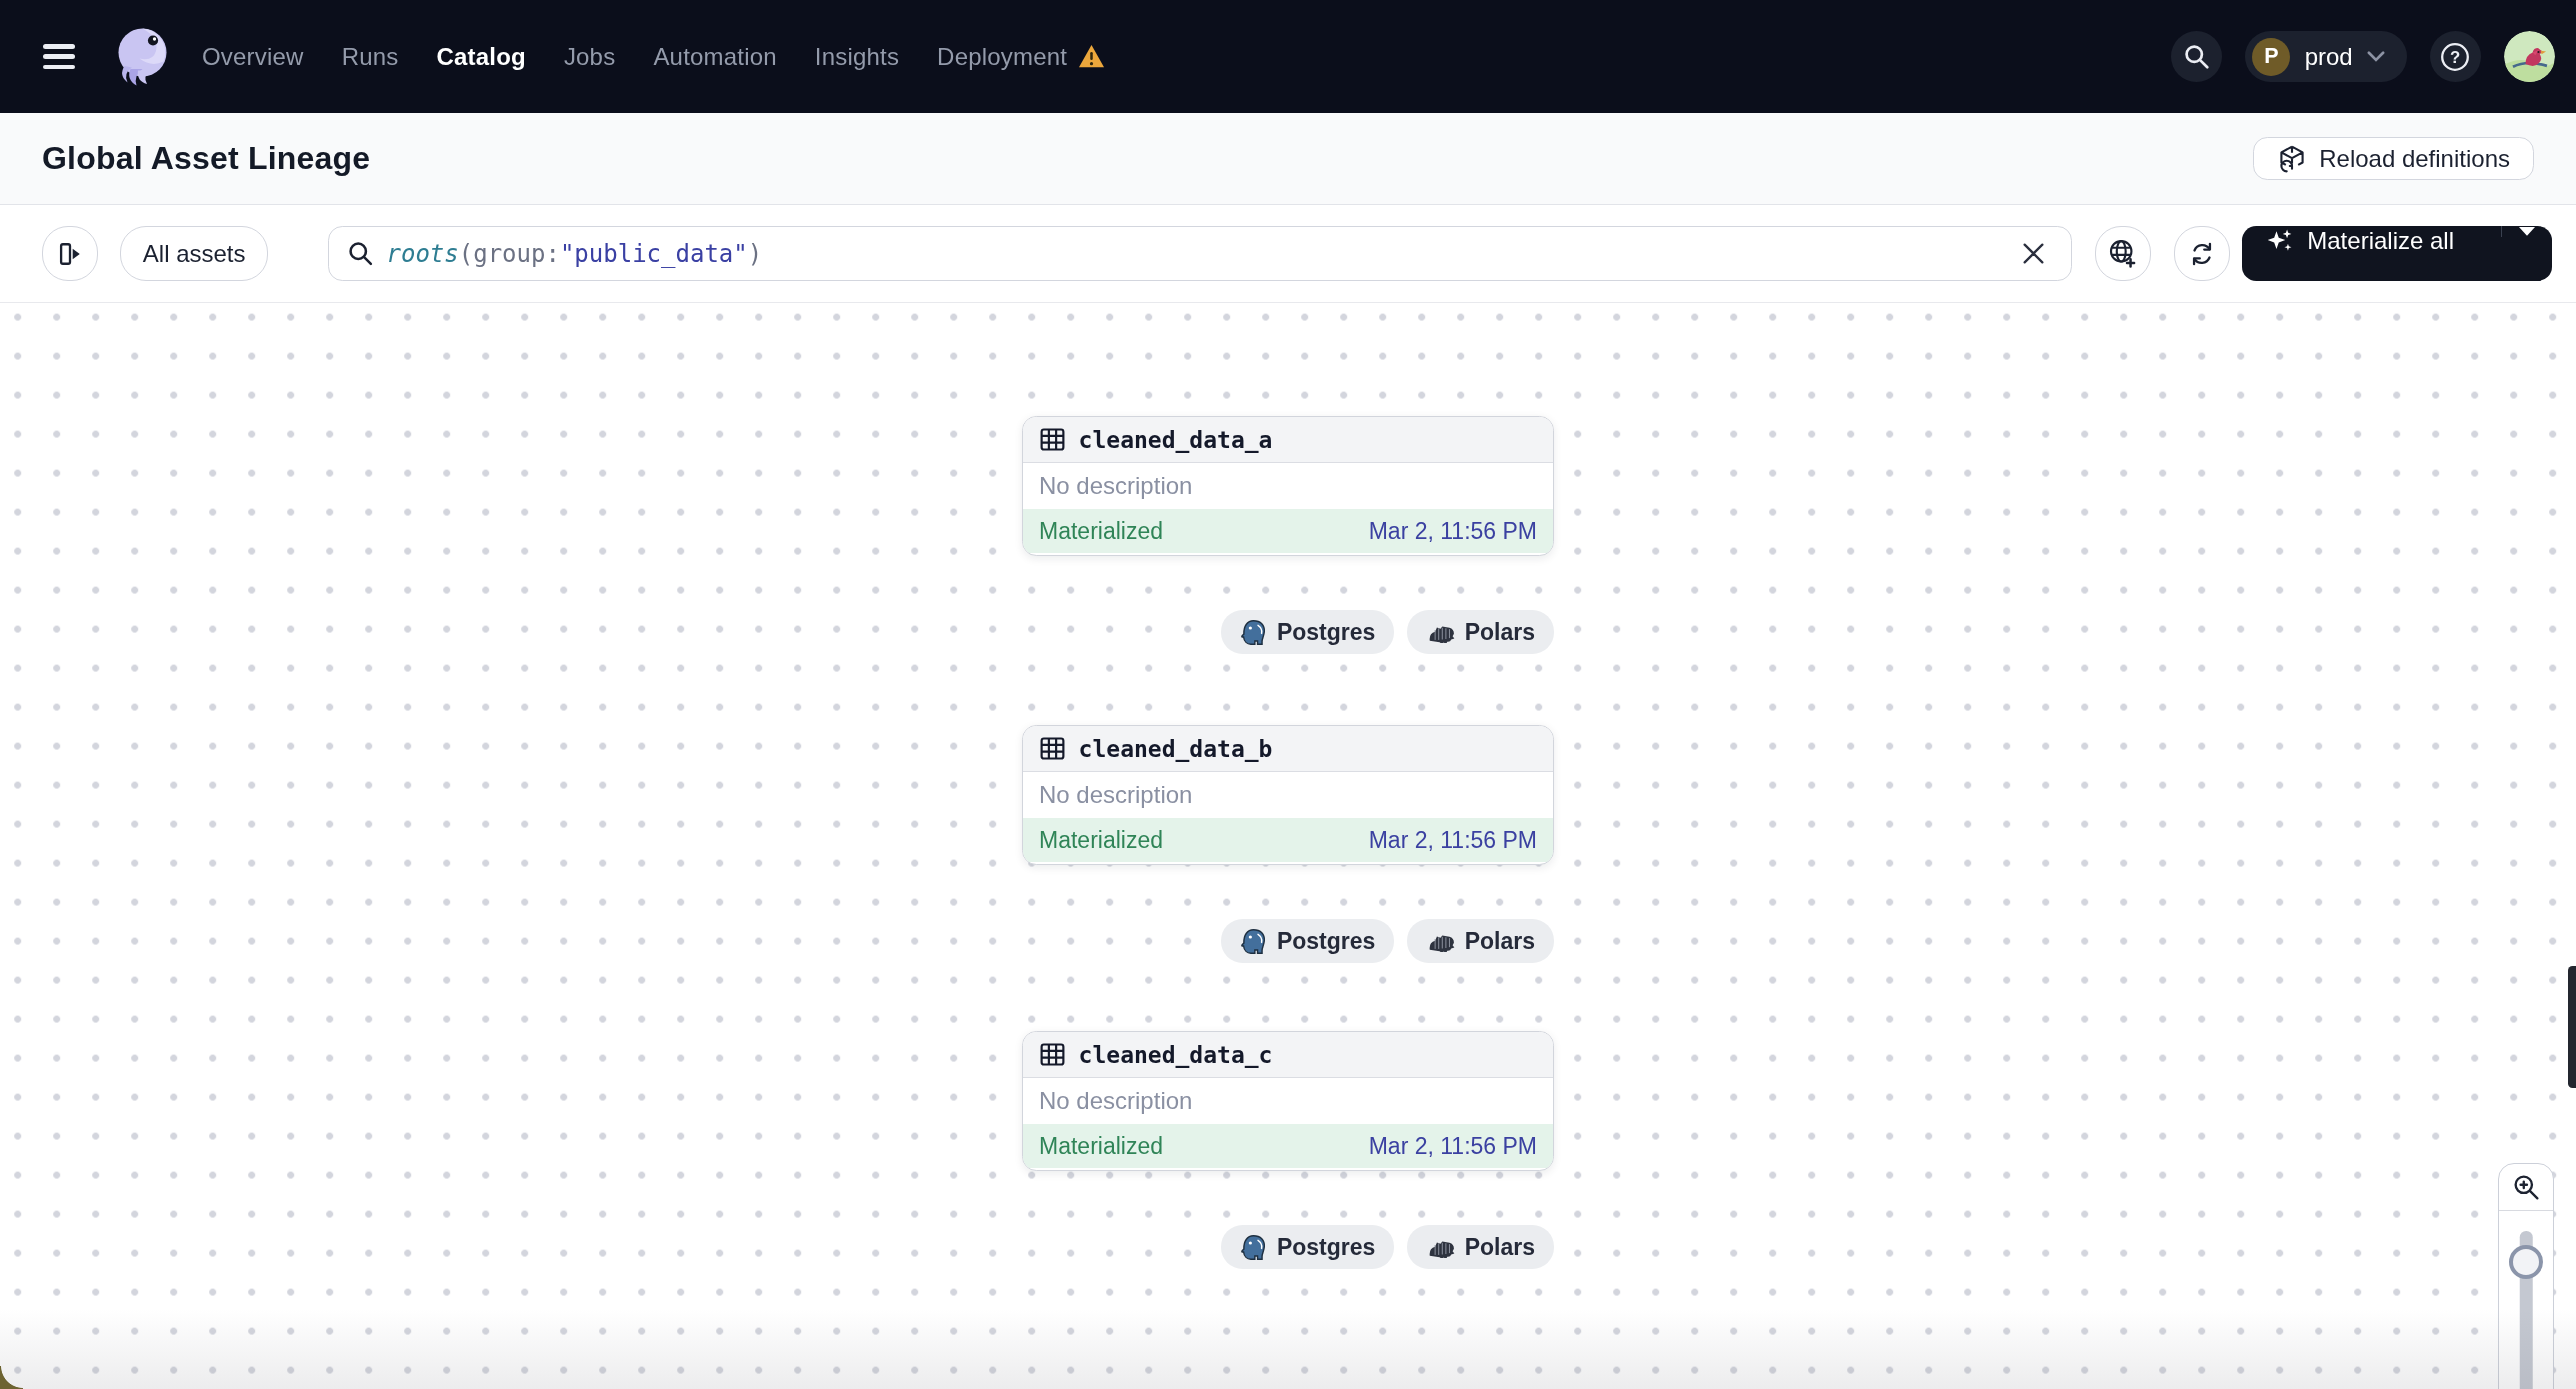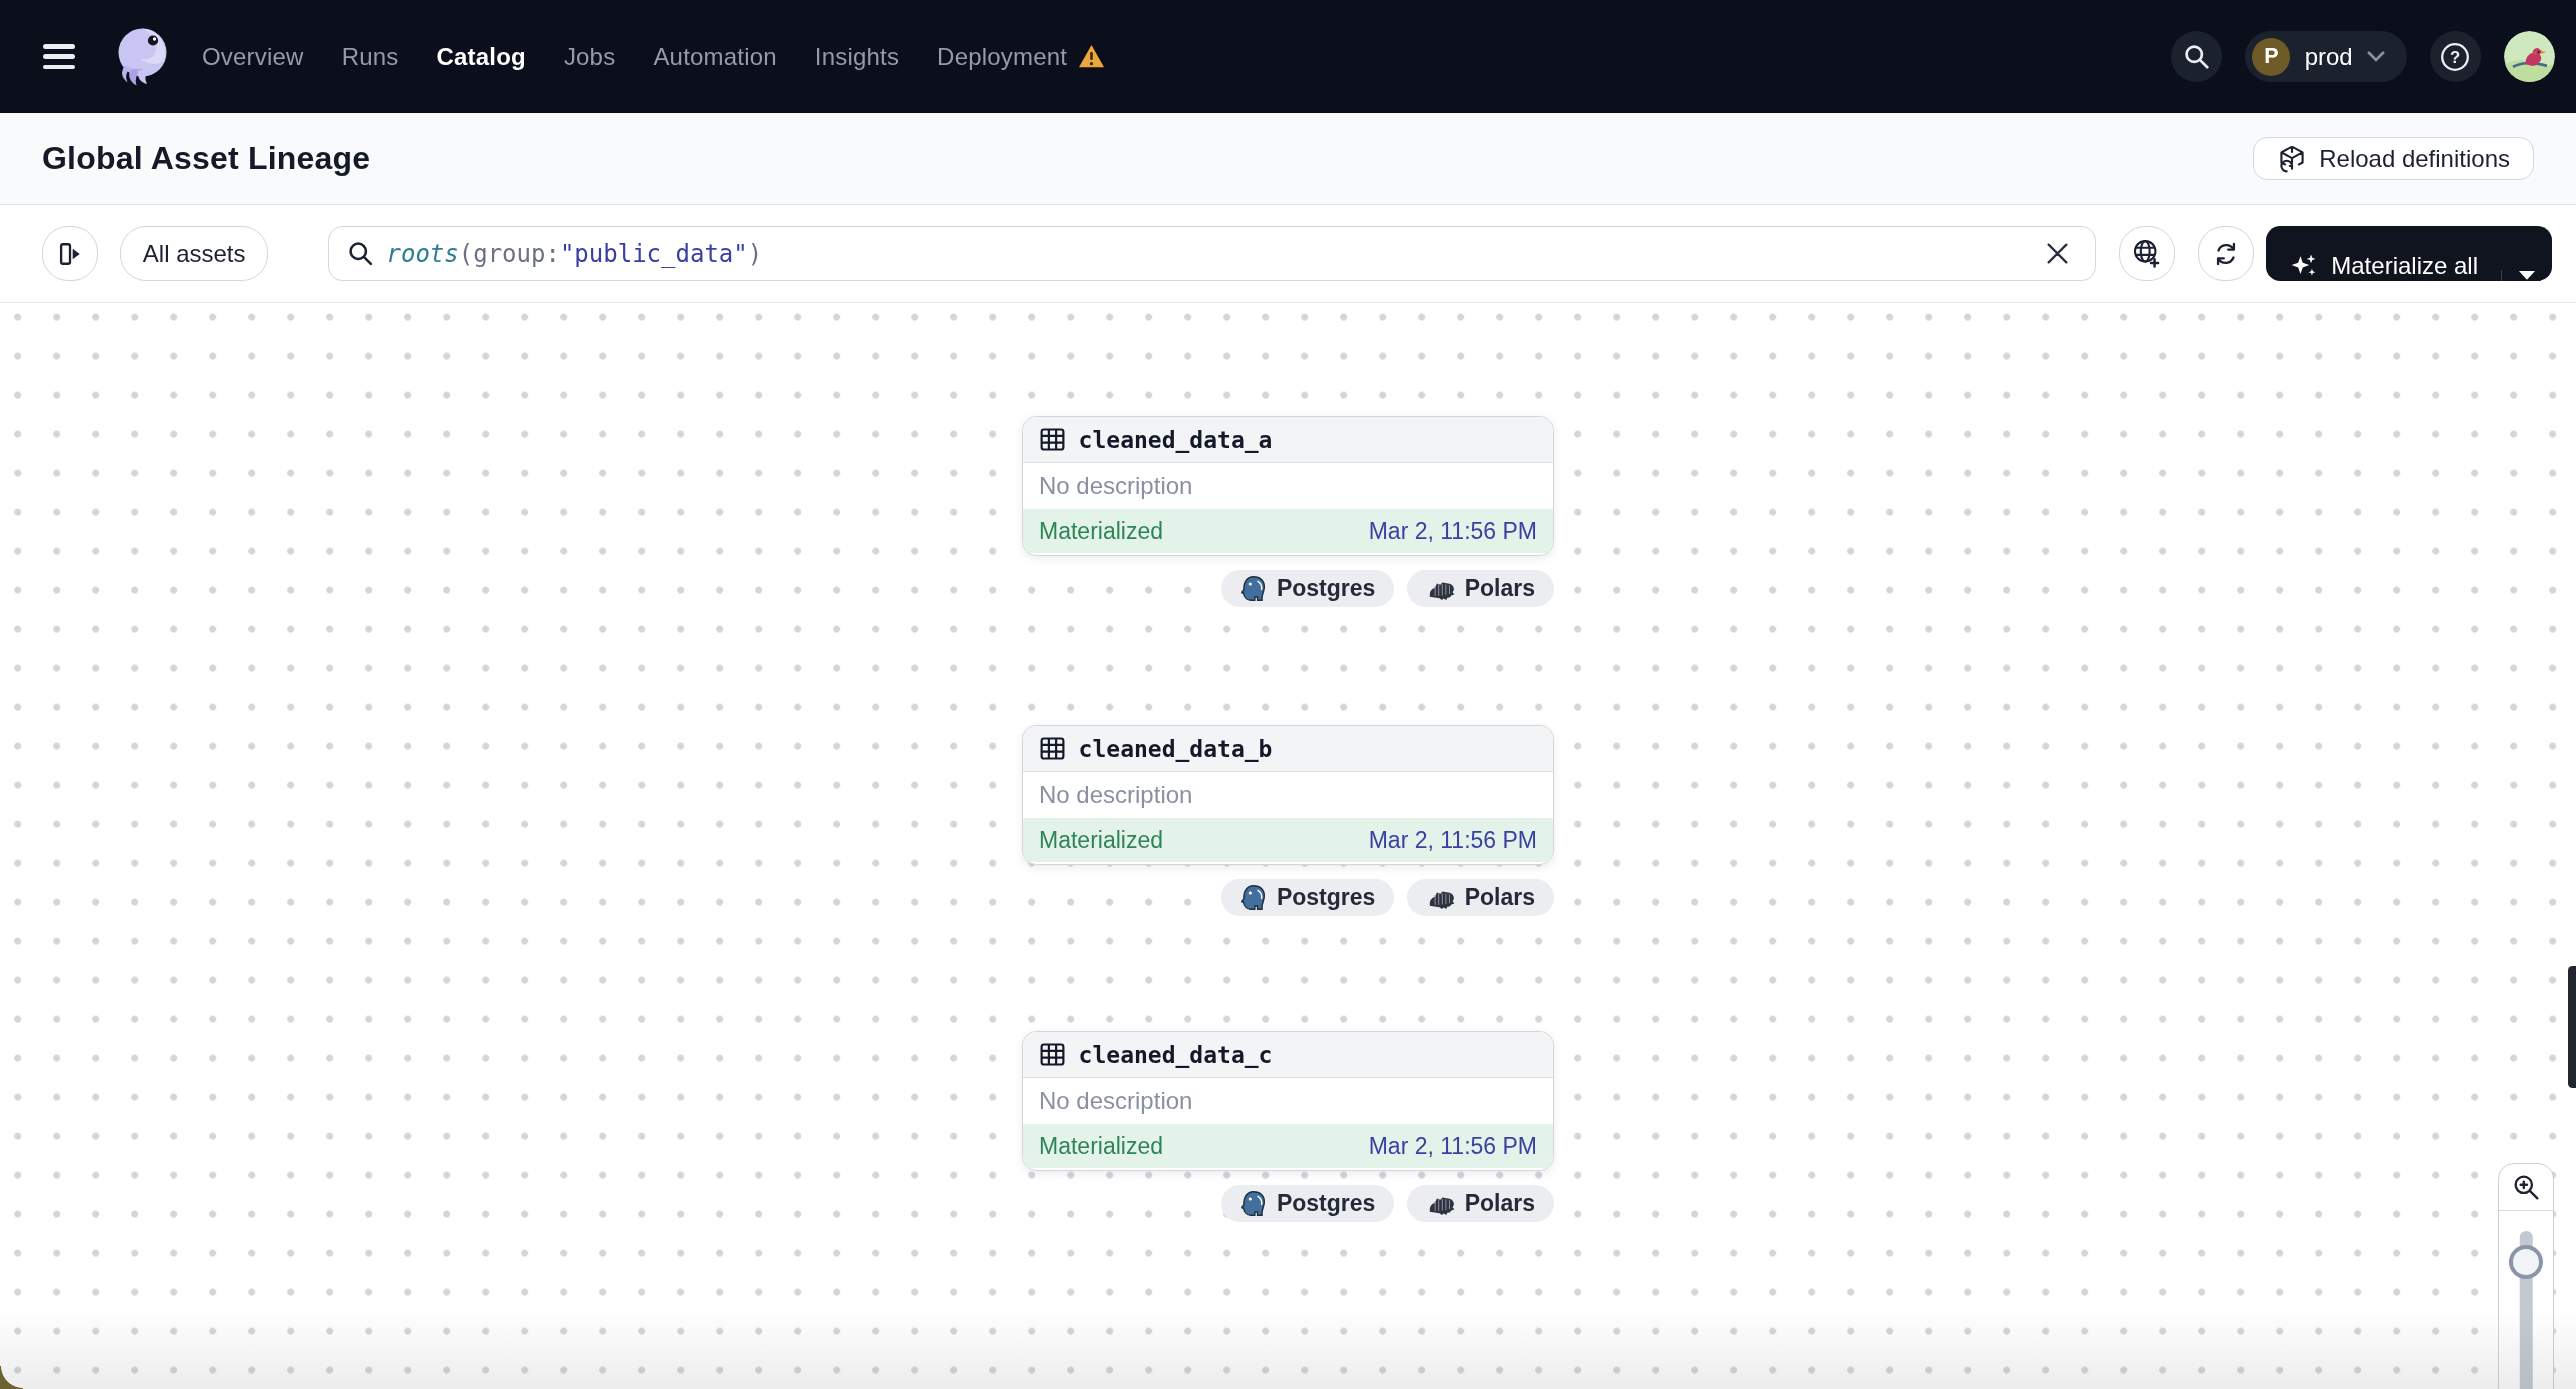--- a/index.html
+++ b/index.html
@@ -32,21 +32,21 @@
   .tool-btn { height:55px; background:#fff; border:1.8px solid #d3d6de; border-radius:26px; display:flex; align-items:center; justify-content:center; cursor:pointer;flex-direction:column; }
   .panel-toggle { width:56px; }
   .scope-btn { margin-left:22.3px; padding:0 21.5px; gap:12.5px; font-size:24px; color:#1b2130; }
   .query-box { margin-left:60px; flex:1; height:55px; border:1.8px solid #d3d6de; border-radius:14.3px; background:#fff; display:flex; align-items:center; padding:0 18px; gap:12.5px; }
   .query-text { font-family:"DejaVu Sans Mono", monospace; font-size:24px; white-space:pre; flex:1; }
   .q-fn { color:#2e7d92; font-style:italic; }
   .q-punct, .q-key { color:#6b7183; }
   .q-val { color:#3a40a3; }
   .clear-x { width:39px; height:39px; display:flex; align-items:center; justify-content:center; cursor:pointer; }
   .icon-sq { width:56px; margin-left:23px; }
-  .materialize { margin-left:12px; height:55px; background:#10141f; border-radius:14.3px; display:flex; align-items:flex-end; overflow:hidden; }
+  .materialize { margin-left:12px; height:55px; background:#10141f; border-radius:14.3px; display:flex; align-items:flex-start; overflow:hidden;gap:24px; }
   .materialize-main { display:flex; align-items:center; gap:12.5px; padding:0 23px; color:#fff; font-size:24px; cursor:pointer; }
   .materialize-arrow { width:51px; display:flex; align-items:center; justify-content:center; border-left:1.8px solid #3a4150; cursor:pointer; }
 
   
   .canvas { position:relative; height:1087px; border-top:1.8px solid #e8e9ed; background-color:#fff;
     background-image:radial-gradient(circle, #d3d5dd 3.1px, transparent 3.8px);
     background-size:39px 39px; background-position:-1.8px -5.4px; overflow:hidden; }
   .canvas-fade { position:absolute; left:0; right:0; bottom:0; height:80px; pointer-events:none;
     background:linear-gradient(to top, rgba(110,110,120,.13), rgba(110,110,120,0)); }
   .corner-artifact { position:absolute; left:0; bottom:0; width:23px; height:23px; pointer-events:none;
@@ -55,21 +55,21 @@
   .asset-group { position:absolute; left:1022px; width:532px; }
   .asset-card { width:532px; height:140px; background:#fff; border:1.8px solid #d2d5dc; border-radius:14.3px;
     overflow:hidden; box-shadow:0 2.7px 9px rgba(18,24,42,.08); cursor:pointer; }
   .card-header { height:46px; background:#f3f4f6; border-bottom:1.8px solid #dbdde3; display:flex; align-items:center; gap:11.6px; padding:0 15px; }
   .card-name { font-family:"DejaVu Sans Mono", monospace; font-size:23px; font-weight:700; color:#14192а; color:#14192a; }
   .card-desc { height:46px; display:flex; align-items:center; padding:0 16px; font-size:24px; color:#8a90a2; }
   .card-footer { height:44px; background:#e4f3ea; display:flex; align-items:center; justify-content:space-between; padding:17px 16px; }
   .card-status { font-size:23px; color:#2f8457; }
   .card-time { font-size:23px; color:#3b41a1; }
   .tag-row { margin-top:14.3px; display:flex; justify-content:flex-end; gap:12.5px; }
-  .tag-pill { height:37px; border-radius:21.5px; background:#ebedf0; display:flex; align-items:center; gap:9.8px; padding:0 19px; font-size:23px; font-weight:600; color:#252a39; cursor:pointer; }
+  .tag-pill { height:44px; border-radius:21.5px; background:#ebedf0; display:flex; align-items:center; gap:9.8px; padding:0 19px; font-size:23px; font-weight:600; color:#252a39; cursor:pointer;margin-top:40px; }
 
   
   .zoom-widget { position:absolute; left:2498px; top:860px; width:56px; height:308px; background:#fff;
     border:1.8px solid #ccd0d9; border-radius:16px; display:flex; flex-direction:column; overflow:hidden; }
   .zoom-btn { height:47px; display:flex; align-items:center; justify-content:center; cursor:pointer; flex:none; }
   .zoom-btn.top { border-bottom:1.8px solid #d8dae0; }
   .slider-area { flex:1; position:relative; }
   .slider-track { position:absolute; left:50%; transform:translateX(-50%); top:19.7px; bottom:19.7px; width:12.5px; border-radius:6.3px; background:#c4c8d1; }
   .slider-thumb { position:absolute; left:50%; transform:translateX(-50%); top:34px; width:34px; height:34px;
     border-radius:50%; background:#f2f3f6; border:4.5px solid #8b95aa; cursor:grab; }

